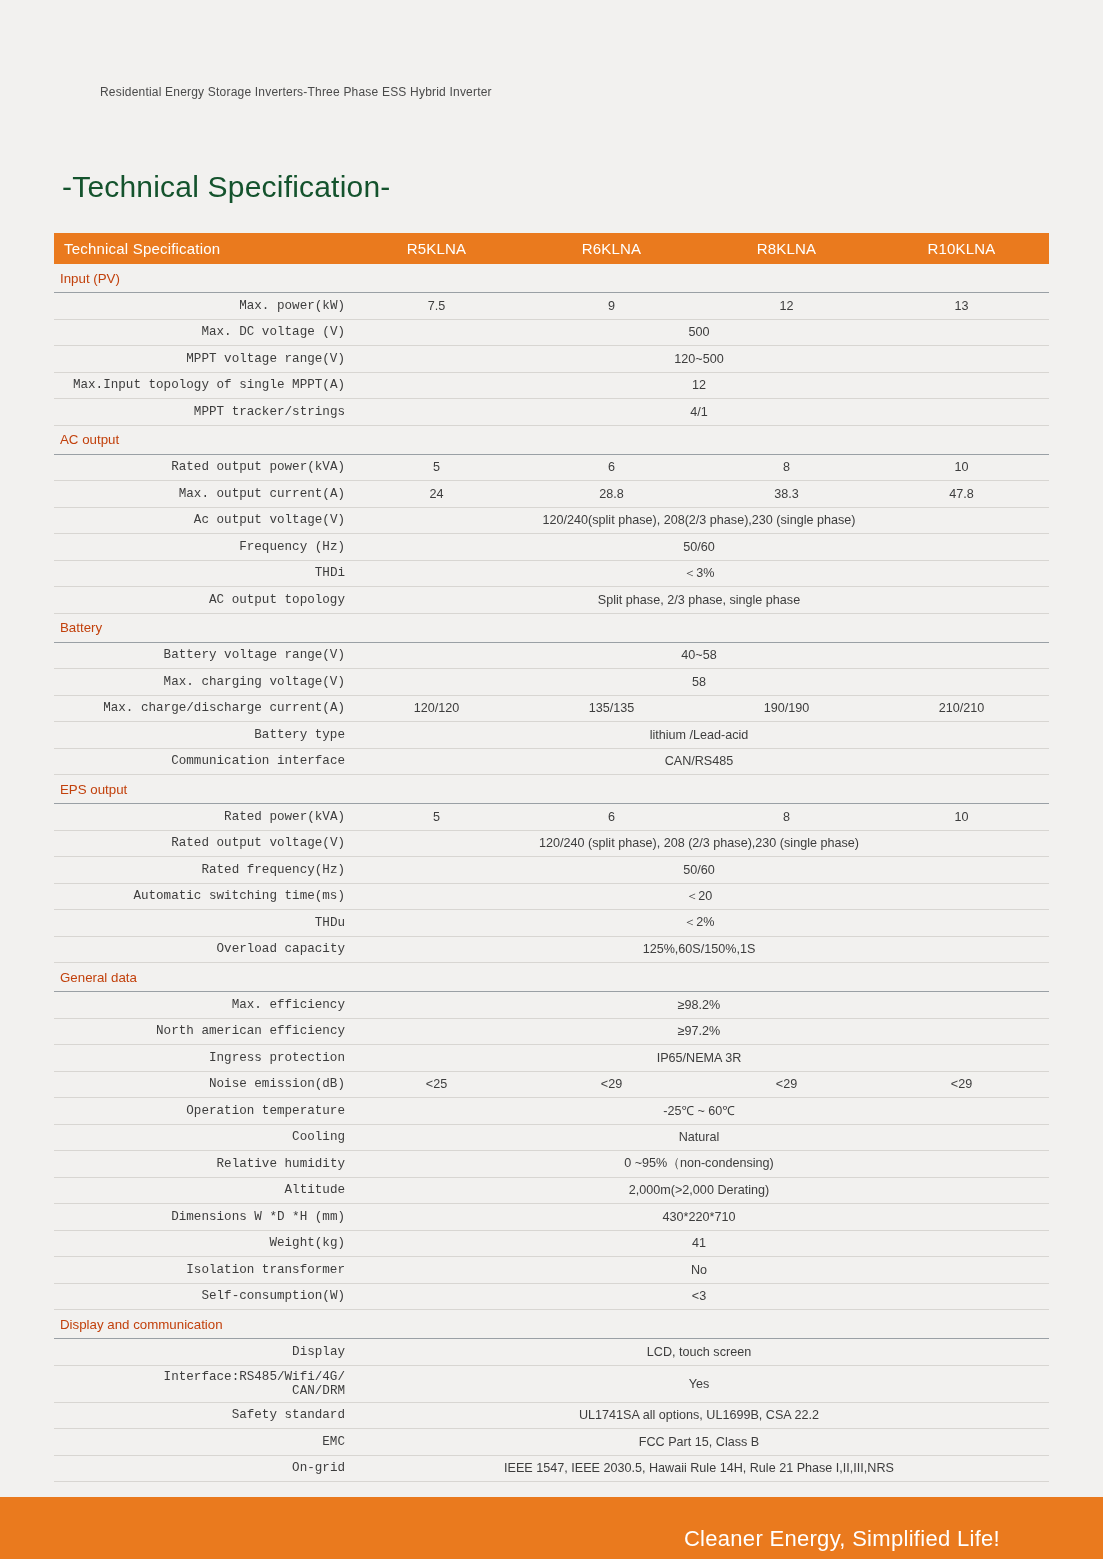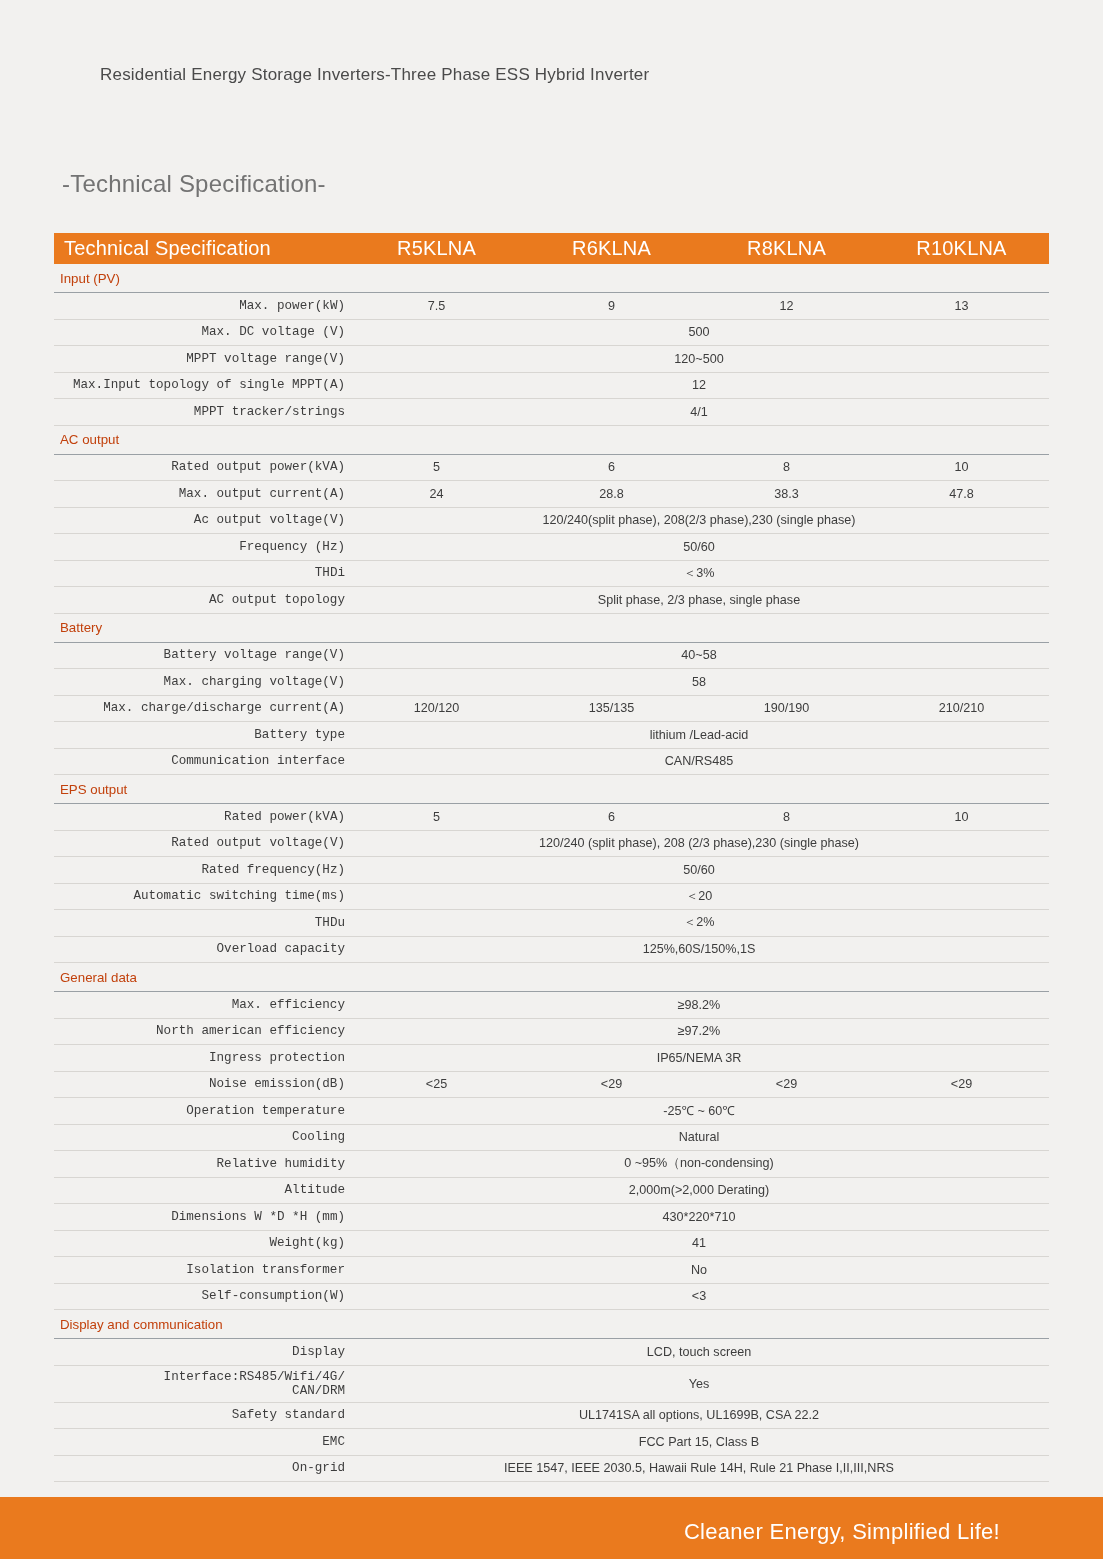--- a/index.html
+++ b/index.html
@@ -16,32 +16,32 @@
     overflow: hidden;
   }
   .page {
     position: relative;
     width: 1103px;
     height: 1559px;
     background: #f2f1ef;
   }
   .breadcrumb {
     position: absolute;
-    top: 65px;
+    top: 85px;
     left: 100px;
-    font-size: 17px;
+    font-size: 12px;
     color: #4a4a4a;
     letter-spacing: 0.2px;
   }
   .doc-title {
     position: absolute;
     top: 170px;
     left: 62px;
-    font-size: 24px;
-    color: #737373;
+    font-size: 30px;
+    color: #14532d;
     letter-spacing: 0.2px;
   }
   .table-wrap {
     position: absolute;
     top: 233px;
     left: 54px;
     width: 995px;
   }
   table.spec {
     width: 995px;
@@ -52,21 +52,21 @@
   table.spec col.c0 { width: 295px; }
   table.spec col.c1 { width: 175px; }
   table.spec col.c2 { width: 175px; }
   table.spec col.c3 { width: 175px; }
   table.spec col.c4 { width: 175px; }
 
   thead th {
     background: #ea7a1e;
     color: #ffffff;
     font-weight: normal;
-    font-size: 20px;
+    font-size: 15px;
     height: 29px;
     text-align: center;
     vertical-align: middle;
     letter-spacing: 0.2px;
   }
   thead th.hcol0 {
     text-align: left;
     padding-left: 10px;
   }
   tbody td {
@@ -97,21 +97,21 @@
     position: absolute;
     left: 0;
     bottom: 0;
     width: 1103px;
     height: 62px;
     background: #ea7a1e;
   }
   .footer-slogan {
     position: absolute;
     right: 103px;
-    bottom: 14px;
+    bottom: 7px;
     color: #ffffff;
     font-size: 22px;
     letter-spacing: 0.3px;
   }
 </style>
 </head>
 <body>
 
 <div class="page">
 

